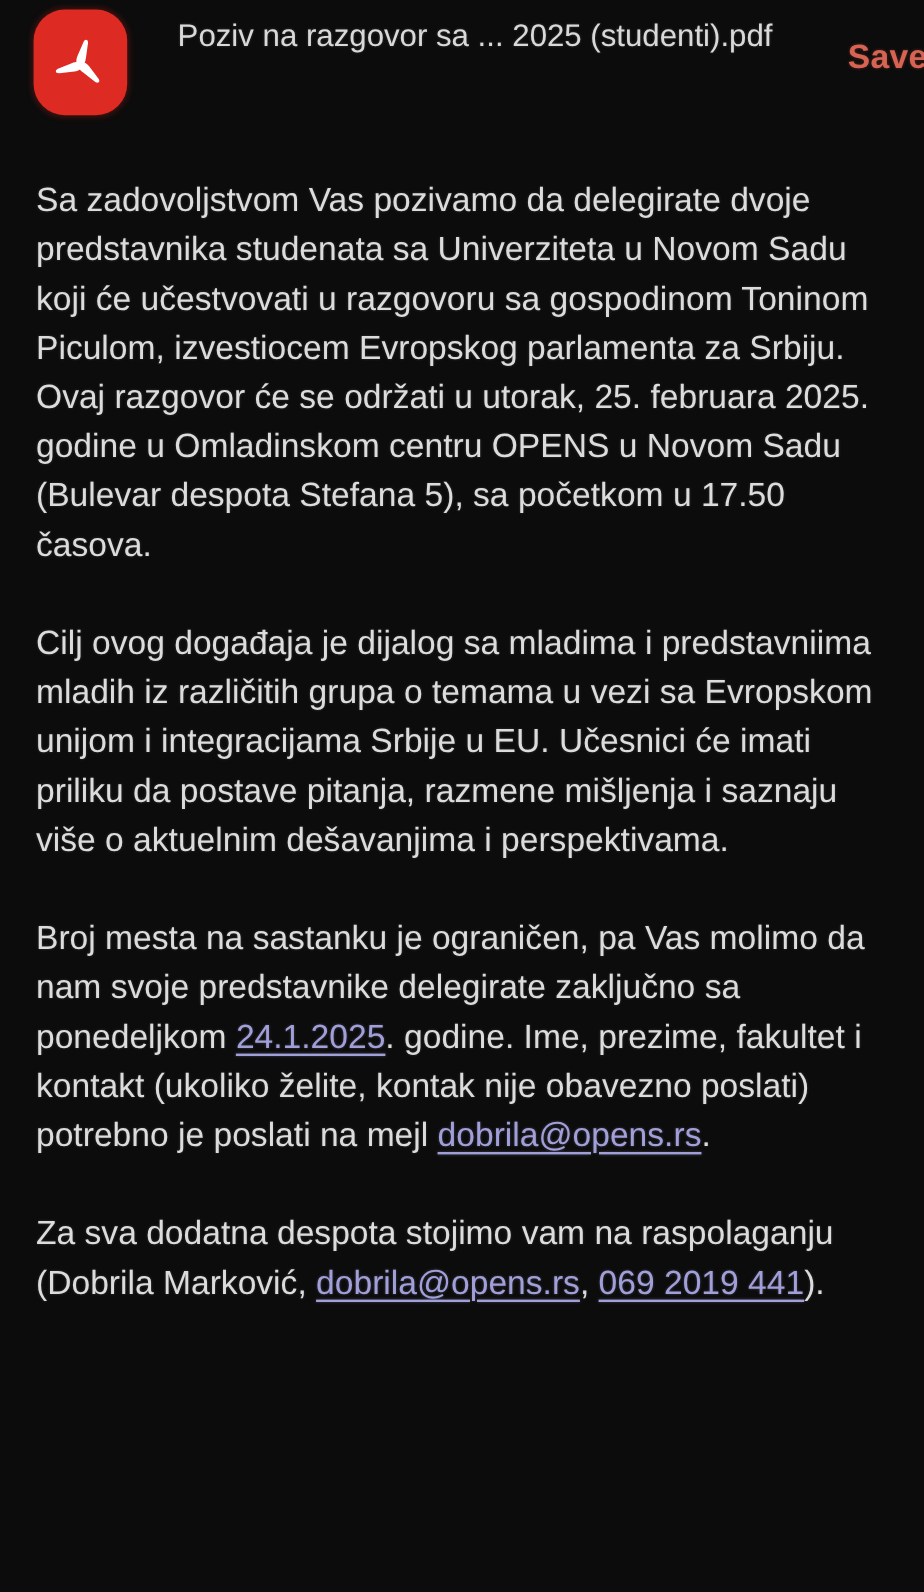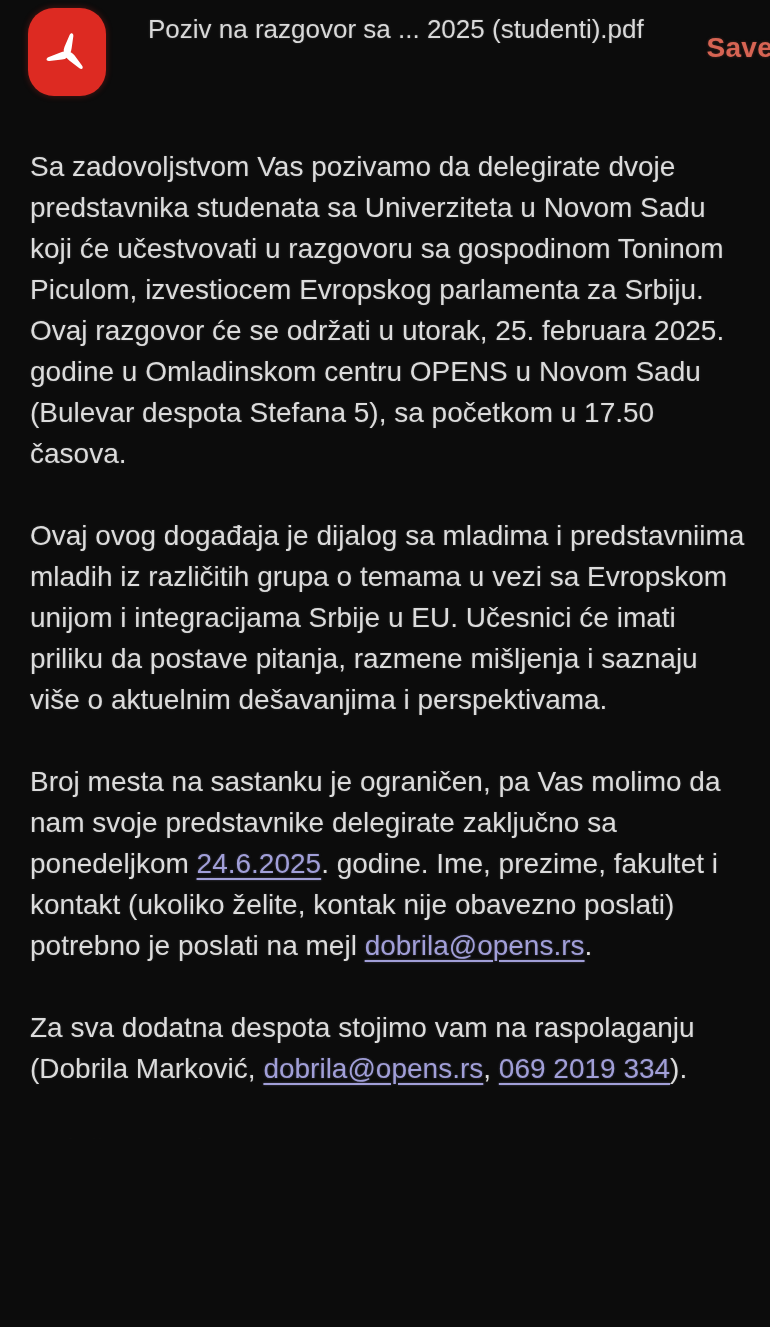--- a/index.html
+++ b/index.html
@@ -108,23 +108,23 @@
       <div class="file-name">Poziv na razgovor sa ... 2025 (studenti).pdf</div>
     </div>
     <button class="save-btn">Save</button>
   </header>
 
   <main class="email-body">
 
 
     <p>Sa zadovoljstvom Vas pozivamo da delegirate dvoje predstavnika studenata sa Univerziteta u Novom Sadu koji će učestvovati u razgovoru sa gospodinom Toninom Piculom, izvestiocem Evropskog parlamenta za Srbiju. Ovaj razgovor će se održati u utorak, 25. februara 2025. godine u Omladinskom centru OPENS u Novom Sadu (Bulevar despota Stefana 5), sa početkom u 17.50 časova.</p>
 
-    <p>Ovaj ovog događaja je dijalog sa mladima i predstavniima mladih iz različitih grupa o temama u vezi sa Evropskom unijom i integracijama Srbije u EU. Učesnici će imati priliku da postave pitanja, razmene mišljenja i saznaju više o aktuelnim dešavanjima i perspektivama.</p>
+    <p>Cilj ovog događaja je dijalog sa mladima i predstavniima mladih iz različitih grupa o temama u vezi sa Evropskom unijom i integracijama Srbije u EU. Učesnici će imati priliku da postave pitanja, razmene mišljenja i saznaju više o aktuelnim dešavanjima i perspektivama.</p>
 
-    <p><span>Broj mesta na sastanku je ograničen, pa Vas molimo da nam svoje predstavnike delegirate zaključno sa ponedeljkom </span><a class="link">24.6.2025</a><span>. godine. Ime, prezime, fakultet i kontakt (ukoliko želite, kontak nije obavezno poslati) potrebno je poslati na mejl </span><a class="link">dobrila@opens.rs</a><span>.</span></p>
+    <p><span>Broj mesta na sastanku je ograničen, pa Vas molimo da nam svoje predstavnike delegirate zaključno sa ponedeljkom </span><a class="link">24.1.2025</a><span>. godine. Ime, prezime, fakultet i kontakt (ukoliko želite, kontak nije obavezno poslati) potrebno je poslati na mejl </span><a class="link">dobrila@opens.rs</a><span>.</span></p>
 
-    <p><span>Za sva dodatna despota stojimo vam na raspolaganju (Dobrila Marković, </span><a class="link">dobrila@opens.rs</a><span>, </span><a class="link">069 2019 334</a><span>).</span></p>
+    <p><span>Za sva dodatna despota stojimo vam na raspolaganju (Dobrila Marković, </span><a class="link">dobrila@opens.rs</a><span>, </span><a class="link">069 2019 441</a><span>).</span></p>
 
 
     <p>Srdačan pozdrav,</p>
 
   </main>
 </div>
 
 </body></html>

